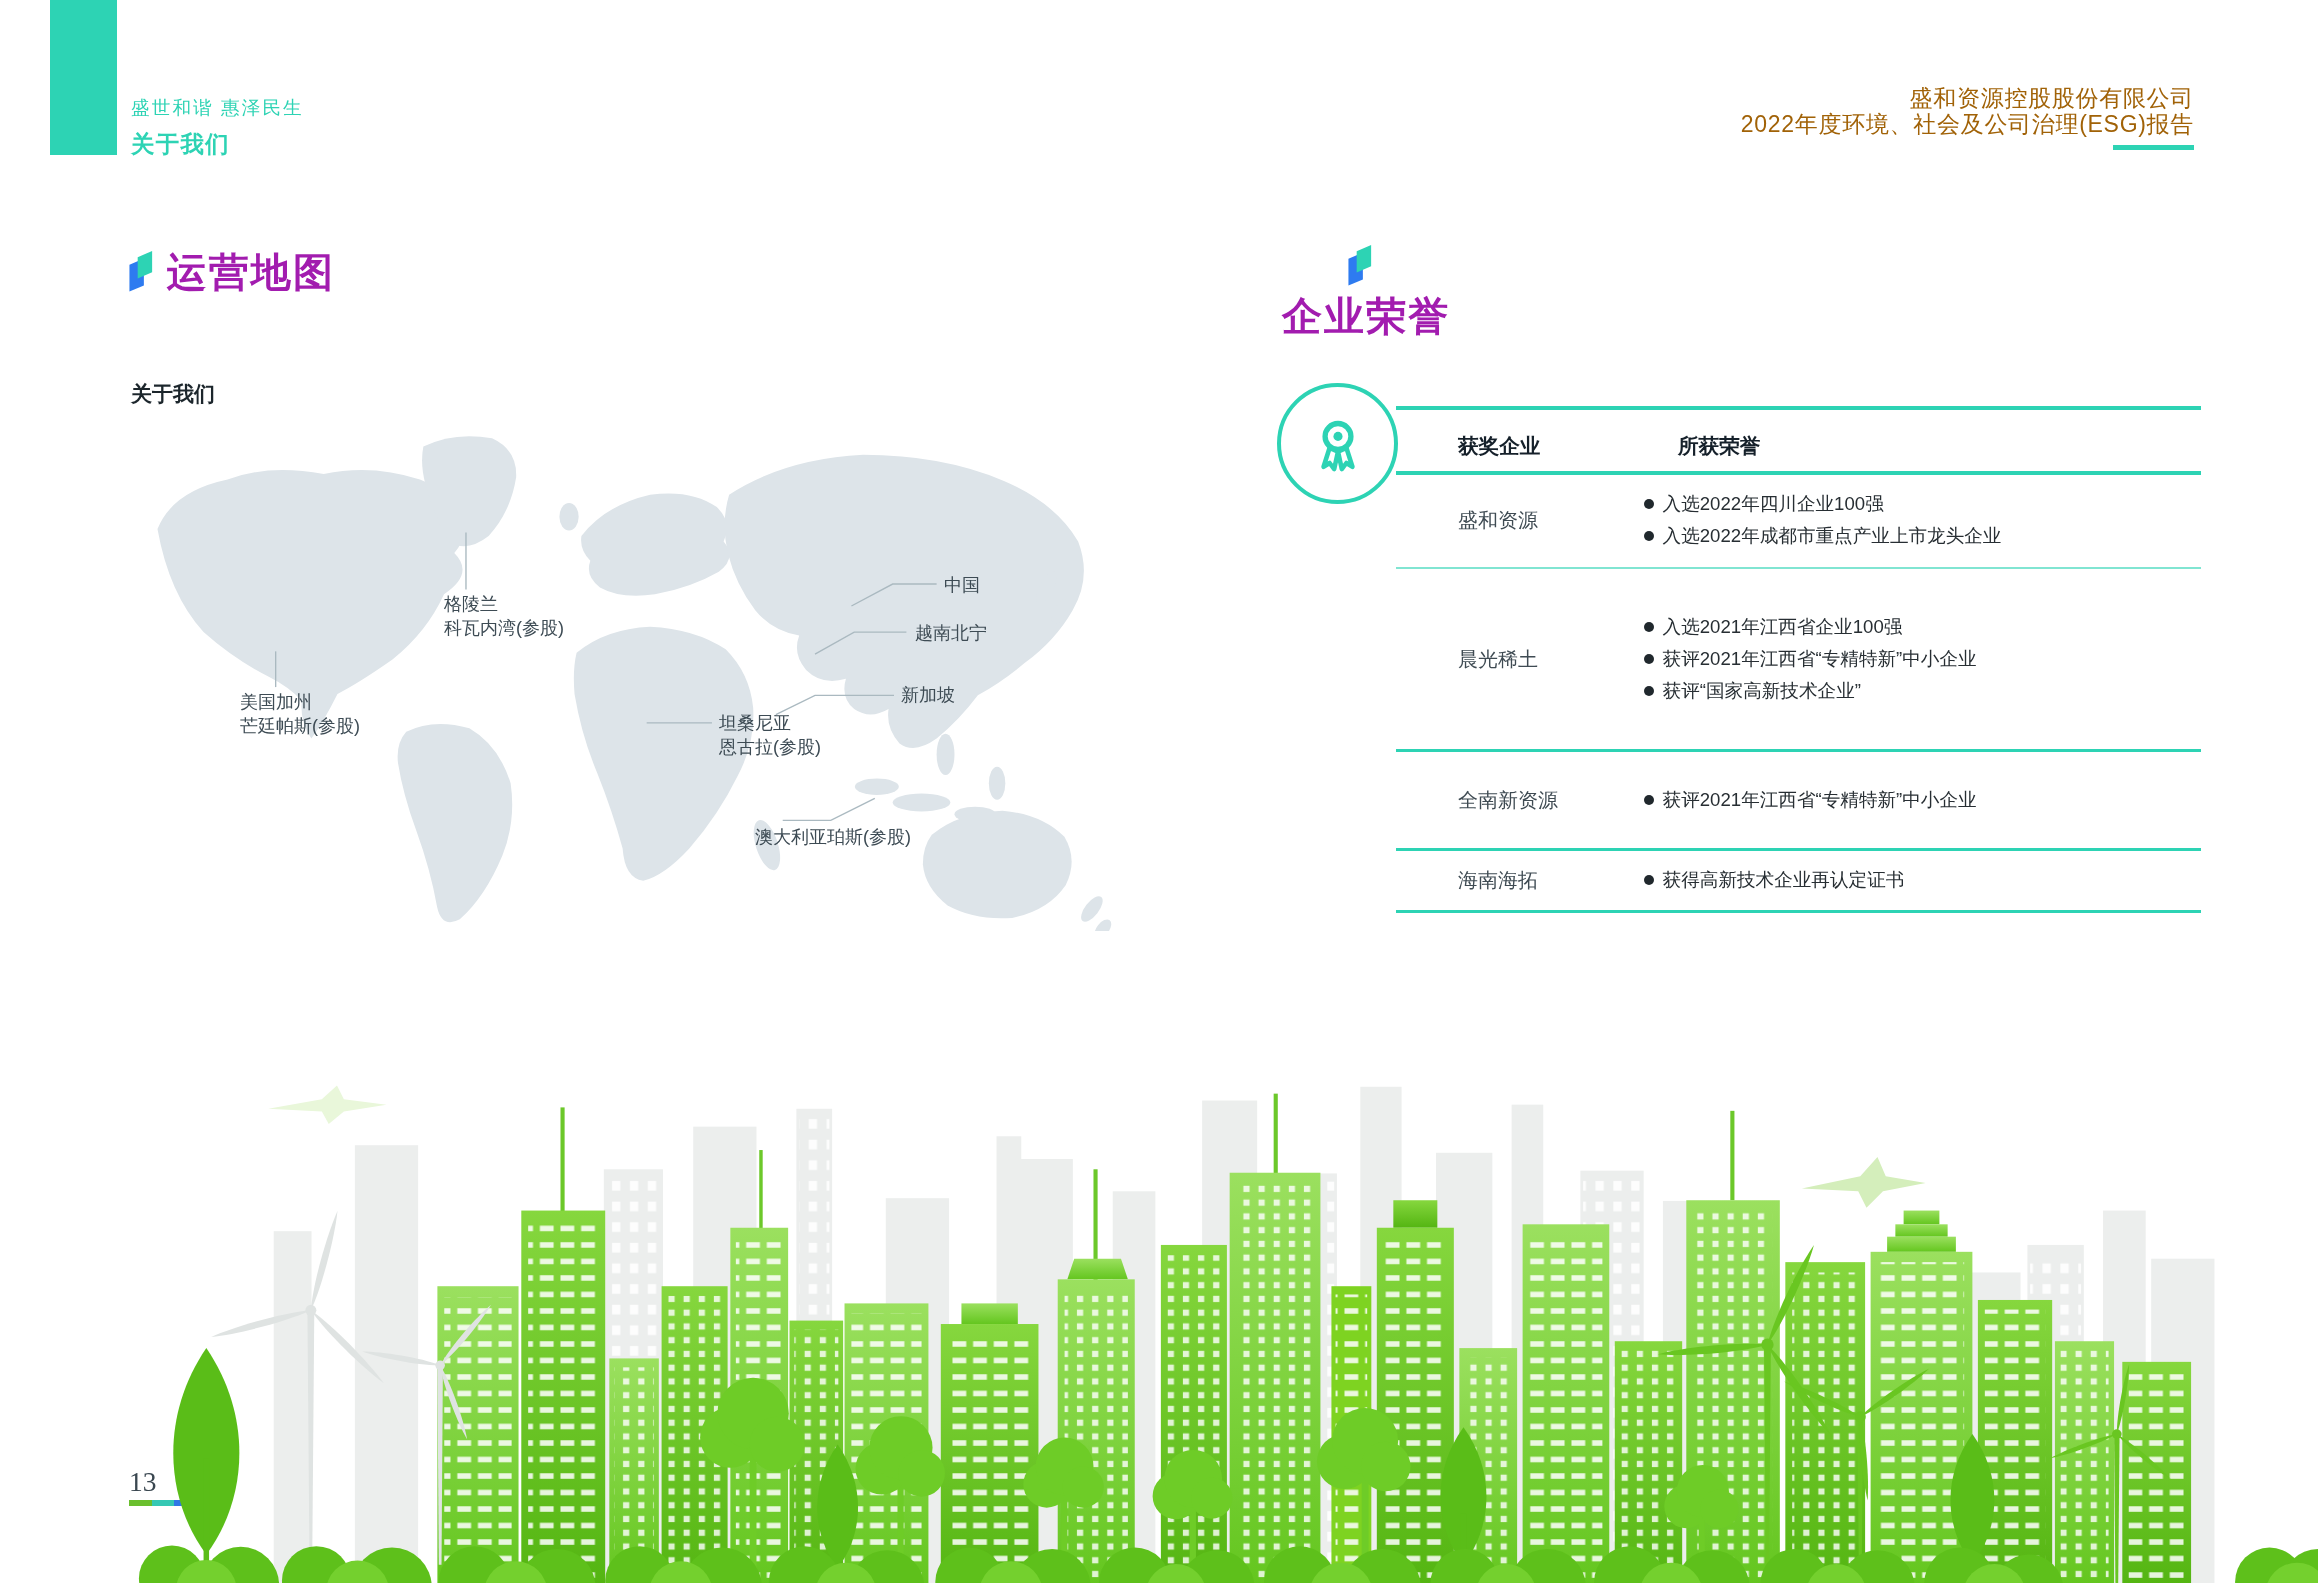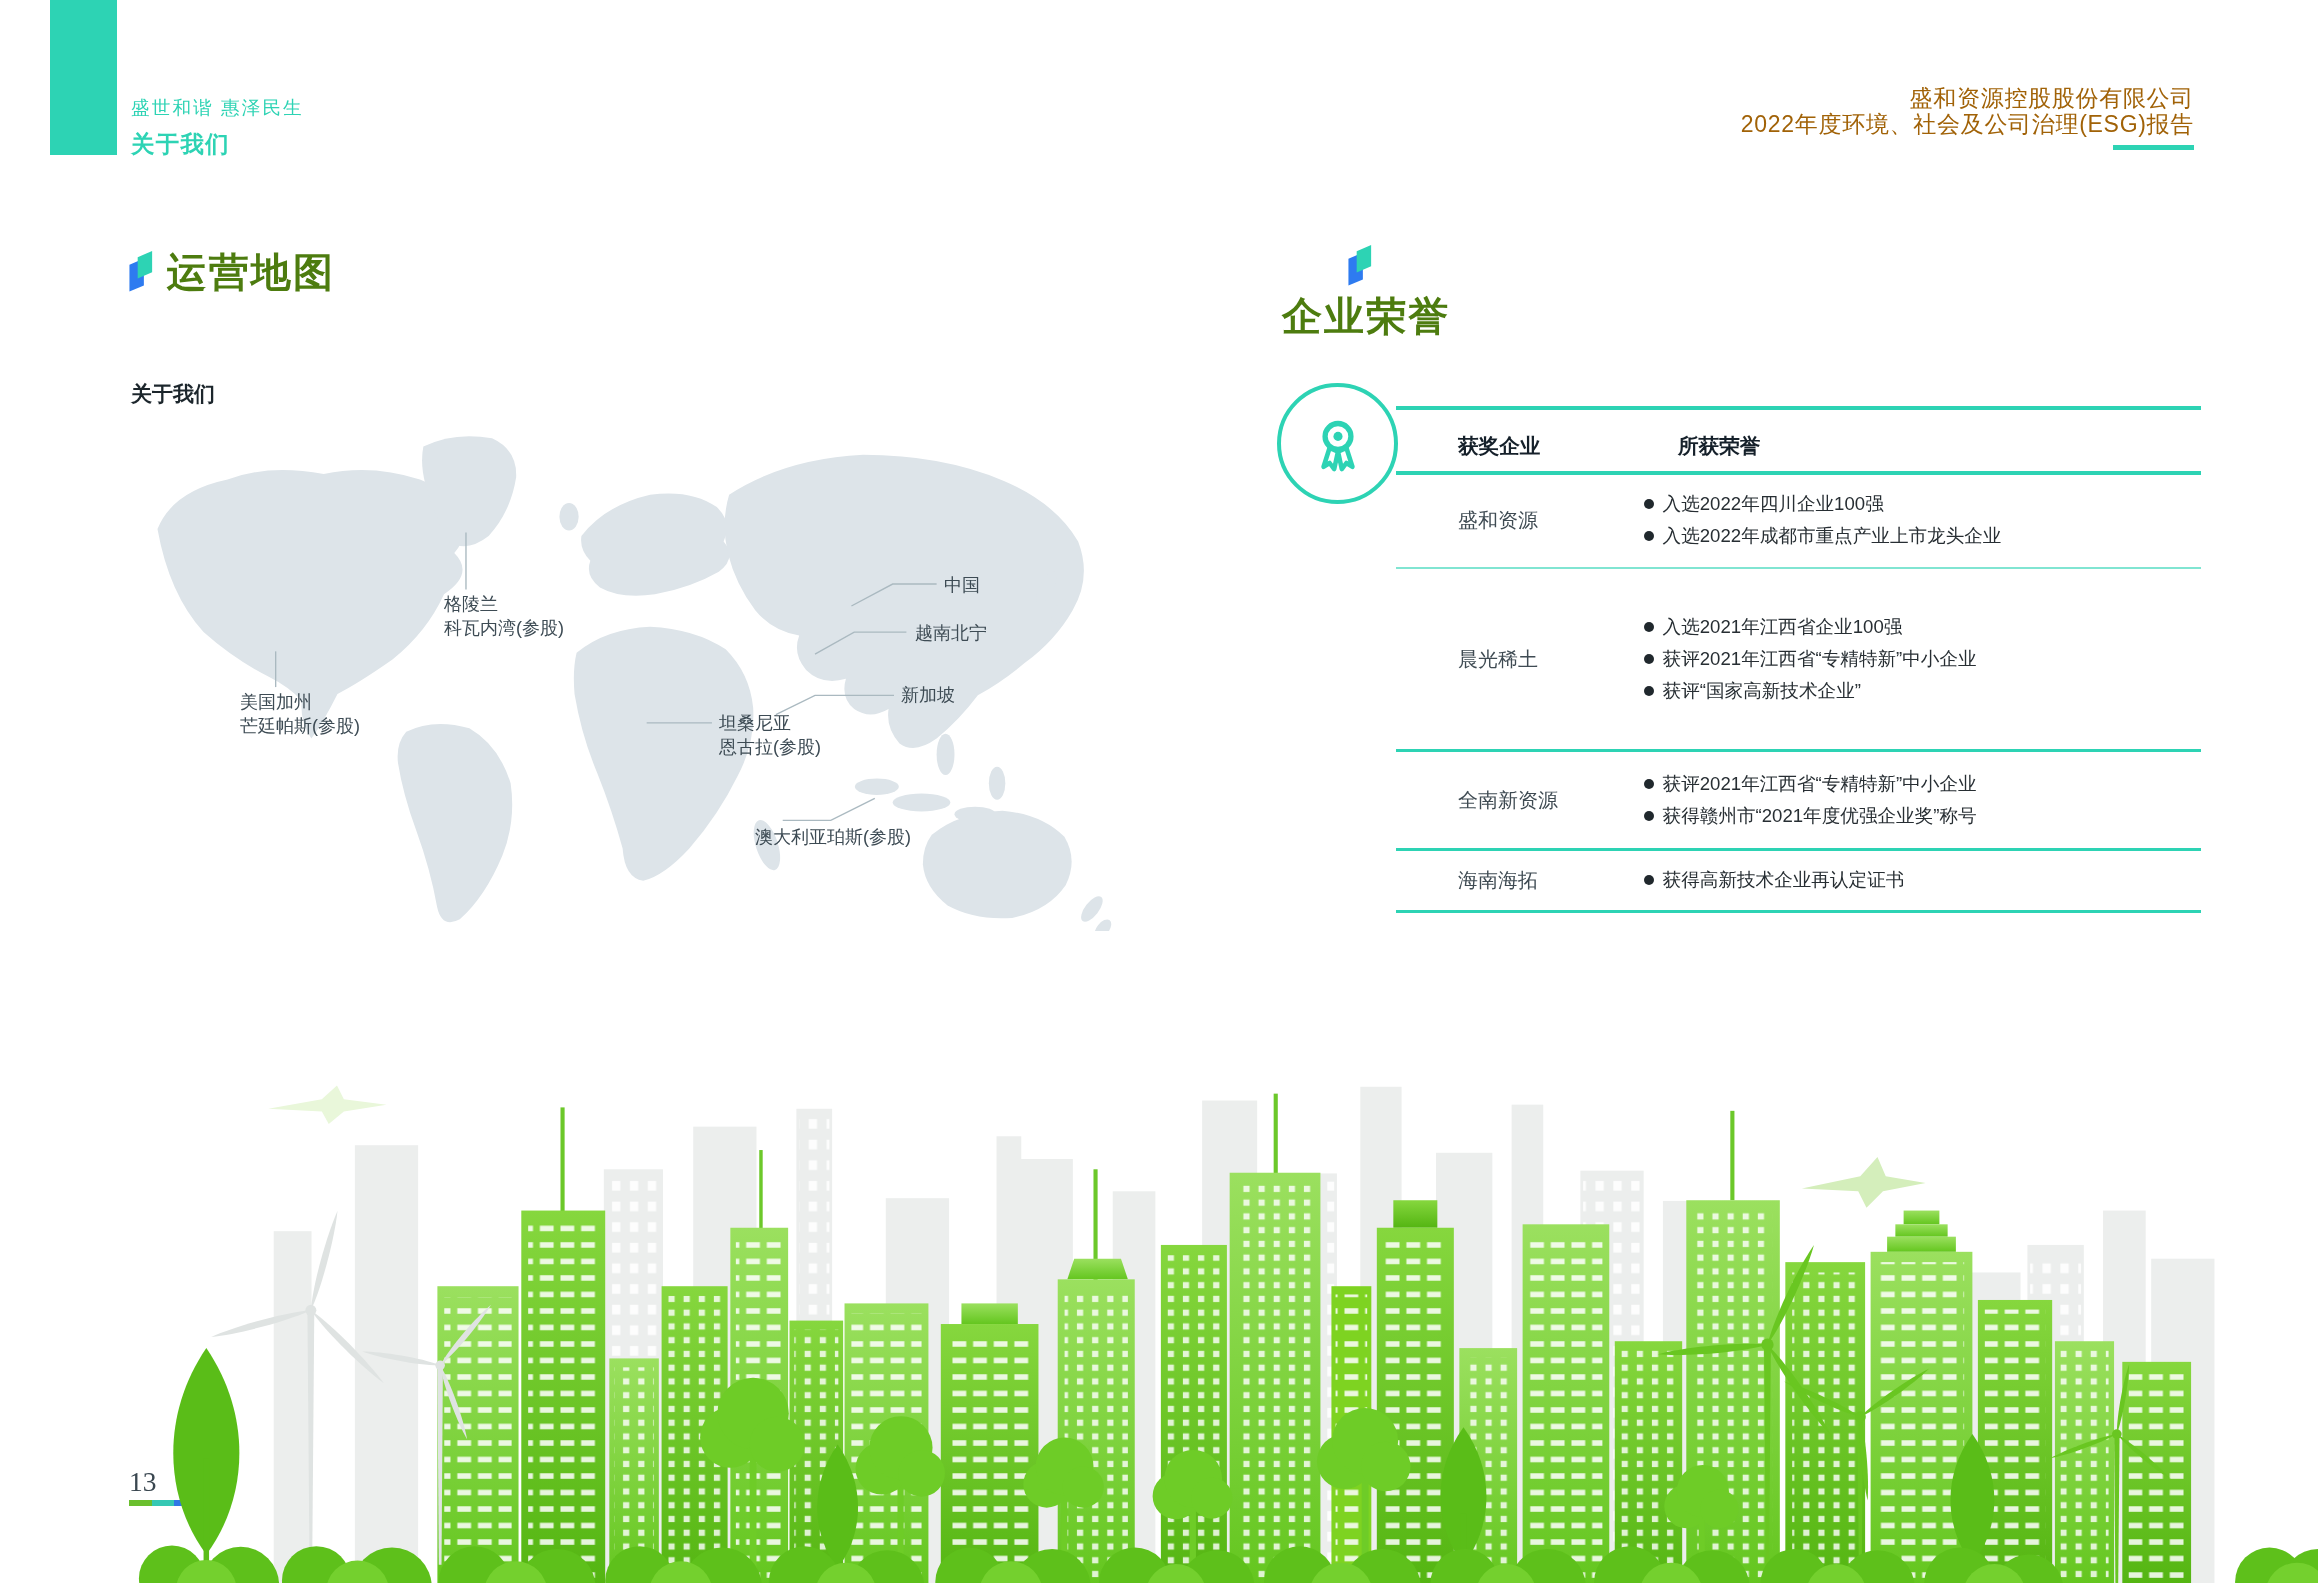--- a/index.html
+++ b/index.html
@@ -9,21 +9,21 @@
   .teal-bar{position:absolute;left:50px;top:0;width:67px;height:155px;background:#2dd3b4;}
   .hdr-left{position:absolute;left:131px;top:95px;}
   .hdr-left .slogan{font-size:18.6px;color:#2dd3b4;letter-spacing:2.1px;}
   .hdr-left .section{font-size:23.4px;font-weight:bold;color:#2dd3b4;margin-top:6.9px;letter-spacing:1.4px;}
   .hdr-right{position:absolute;right:125px;top:85px;text-align:right;}
   .hdr-right .l{font-size:23px;color:#a16207;line-height:26px;letter-spacing:0.7px;}
   .hdr-right .bar{width:81px;height:4.8px;background:#2dd3b4;margin:8.3px 0 0 auto;}
   
   .sec-title{position:absolute;display:flex;align-items:center;}
   .sec-title .ic{width:29px;height:44px;margin-right:9.6px;}
-  .sec-title h2{margin:0;font-size:40px;font-weight:bold;color:#4d7c0f;letter-spacing:2.1px;}
+  .sec-title h2{margin:0;font-size:40px;font-weight:bold;color:#a21caf;letter-spacing:2.1px;}
   .subhead{position:absolute;left:131px;top:380px;font-size:21px;font-weight:bold;color:#1c262c;}
   
   .map-wrap{position:absolute;left:131px;top:426px;width:997px;height:505px;}
   .map-svg{position:absolute;left:0;top:0;}
   .map-label{position:absolute;font-size:18px;line-height:24px;color:#3d4b54;white-space:nowrap;}
   
   .sep{position:absolute;left:1396px;width:805px;background:#2dd3b4;}
   .medal-circle{position:absolute;left:1277px;top:383px;width:121px;height:121px;border:4.8px solid #2dd3b4;
                 border-radius:50%;background:#ffffff;box-sizing:border-box;z-index:3;
                 display:flex;align-items:center;justify-content:center;}
@@ -184,24 +184,20 @@
             <span>获评“国家高新技术企业”</span>
           </li>
         </ul>
       </div>
       <div class="h-row" style="top: 752px; height: 96px;">
         <div class="company">全南新资源</div>
         <ul>
           <li>
             <span class="dot"></span>
             <span>获评2021年江西省“专精特新”中小企业</span>
-          </li>
-          <li>
-            <span class="dot"></span>
-            <span>获得赣州市“2021年度优强企业奖”称号</span>
           </li>
         </ul>
       </div>
       <div class="h-row" style="top: 851px; height: 58px;">
         <div class="company">海南海拓</div>
         <ul>
           <li>
             <span class="dot"></span>
             <span>获得高新技术企业再认定证书</span>
           </li>

